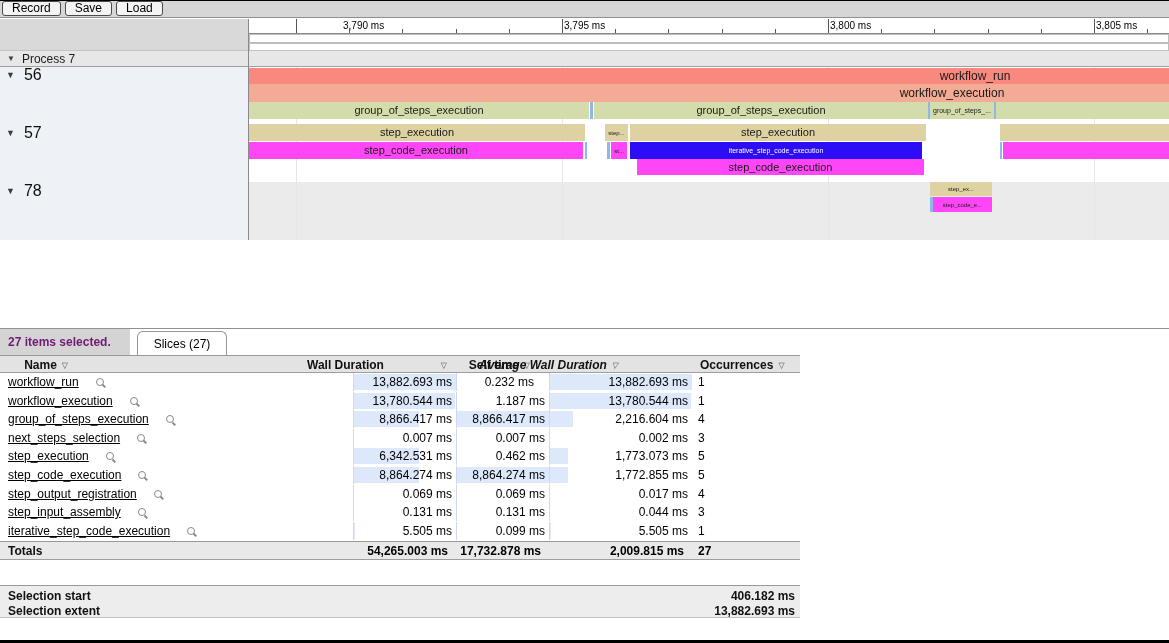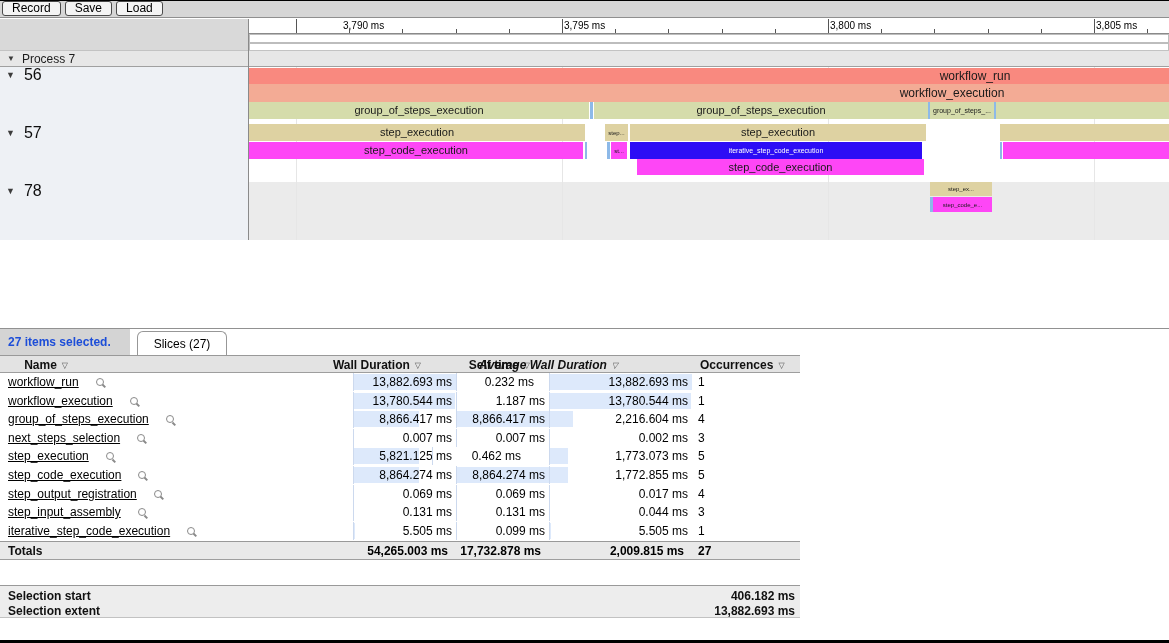--- a/index.html
+++ b/index.html
@@ -32,21 +32,21 @@
   .vdiv{left:248px;top:19px;width:1px;height:221px;background:#8a8a8a;}
   .tracklabel{position:absolute;left:6px;display:flex;align-items:center;font-size:16px;color:#0d0d0d;}
   .tracklabel .tri{font-size:9px;margin-right:9px;}
   .grid{position:absolute;top:67px;height:173px;width:1px;background:#e6e6e6;}
   .slice{position:absolute;display:flex;align-items:center;justify-content:center;overflow:hidden;}
   .slice span{white-space:nowrap;color:#1a1a1a;line-height:1;}
   .slice .off{position:absolute;top:50%;transform:translate(-50%,-50%);}
   
   .bpline{left:0;top:328px;width:1169px;height:1px;background:#919191;}
   .selbox{left:0;top:329px;width:130px;height:26px;background:#d4d4d4;display:flex;align-items:center;
-          padding-left:8px;box-sizing:border-box;font-size:12px;font-weight:bold;color:#1d4ed8;}
+          padding-left:8px;box-sizing:border-box;font-size:12px;font-weight:bold;color:#701a75;}
   .tab{left:137px;top:331px;width:88px;height:24px;background:#fff;border:1px solid #979797;border-bottom:none;
        border-radius:6px 6px 0 0;display:flex;align-items:center;justify-content:center;font-size:12px;color:#000;}
   .thead{left:0;top:355px;width:800px;height:18px;background:#e3e3e3;border-top:1px solid #999;
          border-bottom:1px solid #9e9e9e;box-sizing:border-box;font-size:12px;font-weight:bold;}
   .hcell{position:absolute;top:2px;display:flex;align-items:center;}
   .sortglyph{font-size:8px;color:#555;margin-left:5px;font-weight:normal;}
   .trow{position:absolute;left:0;width:800px;height:18px;font-size:12px;}
   .namecell{position:absolute;left:8px;top:2px;display:flex;align-items:center;}
   .namecell a{color:#000;text-decoration:underline;cursor:pointer;}
   .mag{display:inline-block;position:relative;width:8px;height:8px;margin-left:17px;}
@@ -191,21 +191,21 @@
 
   <div class="abs bpline"></div>
   <div class="abs selbox">27 items selected.</div>
   <div class="abs tab">Slices (27)</div>
 
   <div class="abs thead" id="thead">
       <div class="hcell" style="left: 8px; width: 60px; justify-content: flex-end;">
         <span>Name</span>
         <span class="sortglyph">▽</span>
       </div>
-      <div class="hcell" style="left: 307px; width: 140px; justify-content: center;">
+      <div class="hcell" style="left: 307px; width: 140px; justify-content: space-between;">
         <span>Wall Duration</span>
         <span class="sortglyph">▽</span>
       </div>
       <div class="hcell" style="left: 446px; width: 84px; justify-content: flex-end;">
         <span>Self time</span>
         <span class="sortglyph">▽</span>
       </div>
       <div class="hcell" style="left: 479px; width: 186px; justify-content: flex-start; font-style: italic;">
         <span>Average Wall Duration</span>
         <span class="sortglyph">▽</span>
@@ -307,23 +307,23 @@
       <div class="abs trow" style="top: 447.4px;">
         <div class="namecell">
           <a>step_execution</a>
           <span class="mag">
             <i></i>
             <em></em>
           </span>
         </div>
         <div class="ncell" style="left: 353px; width: 103px;">
           <div class="fill" style="width: 63.9%; background: rgb(221, 233, 251);"></div>
-          <div class="nval">5,821.125 ms</div>
-        </div>
-        <div class="ncell" style="left: 432px; width: 93px; text-decoration: underline;">
+          <div class="nval">6,342.531 ms</div>
+        </div>
+        <div class="ncell" style="left: 456px; width: 93px; text-decoration: underline;">
           <div class="fill" style="width: 0%; background: rgb(221, 233, 251);"></div>
           <div class="nval">0.462 ms</div>
         </div>
         <div class="ncell" style="left: 549px; width: 143px;">
           <div class="fill" style="width: 12.8%; background: rgb(221, 233, 251);"></div>
           <div class="nval">1,773.073 ms</div>
         </div>
         <div class="occell">5</div>
       </div>
       <div class="abs trow" style="top: 466px;">

